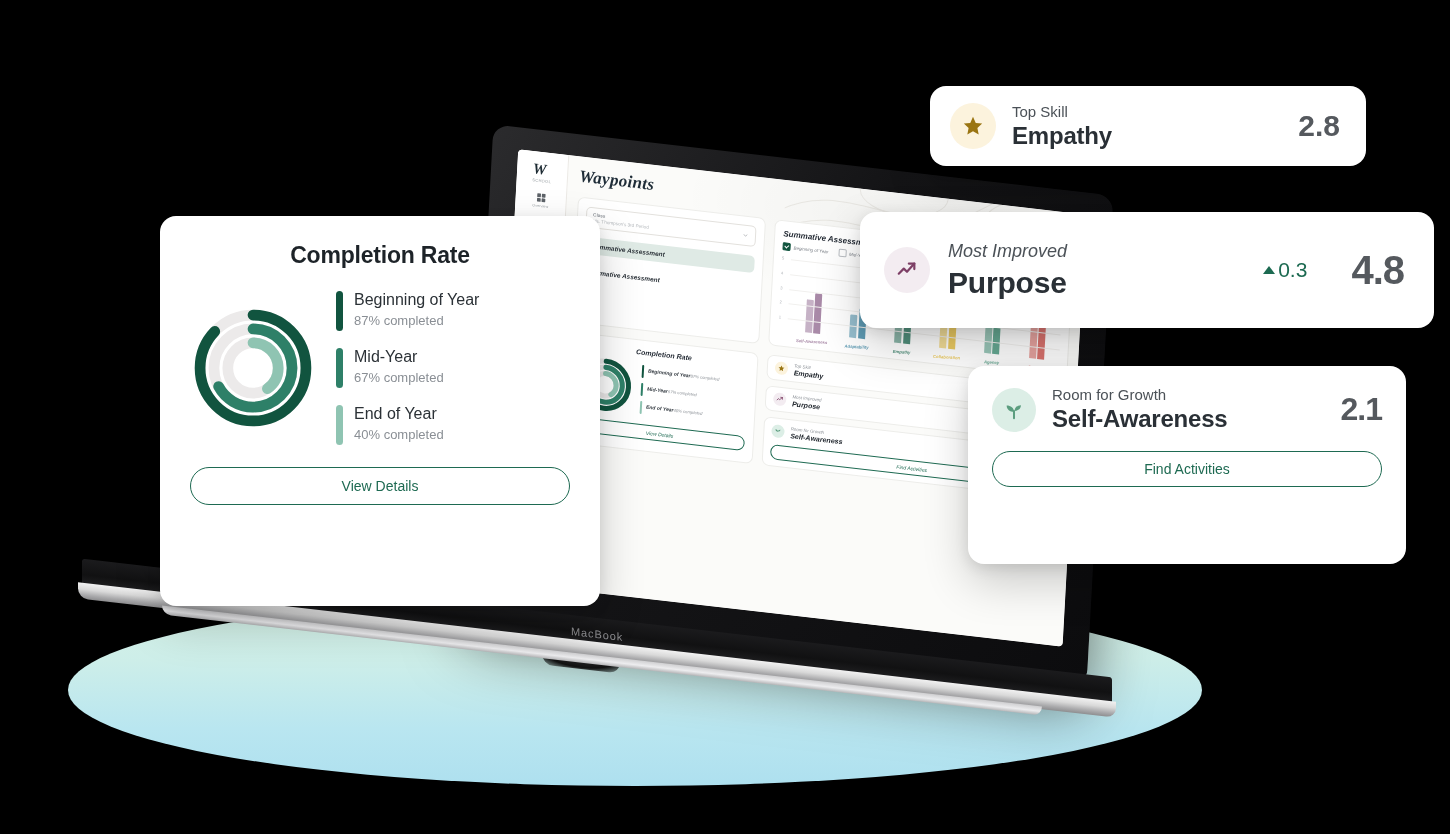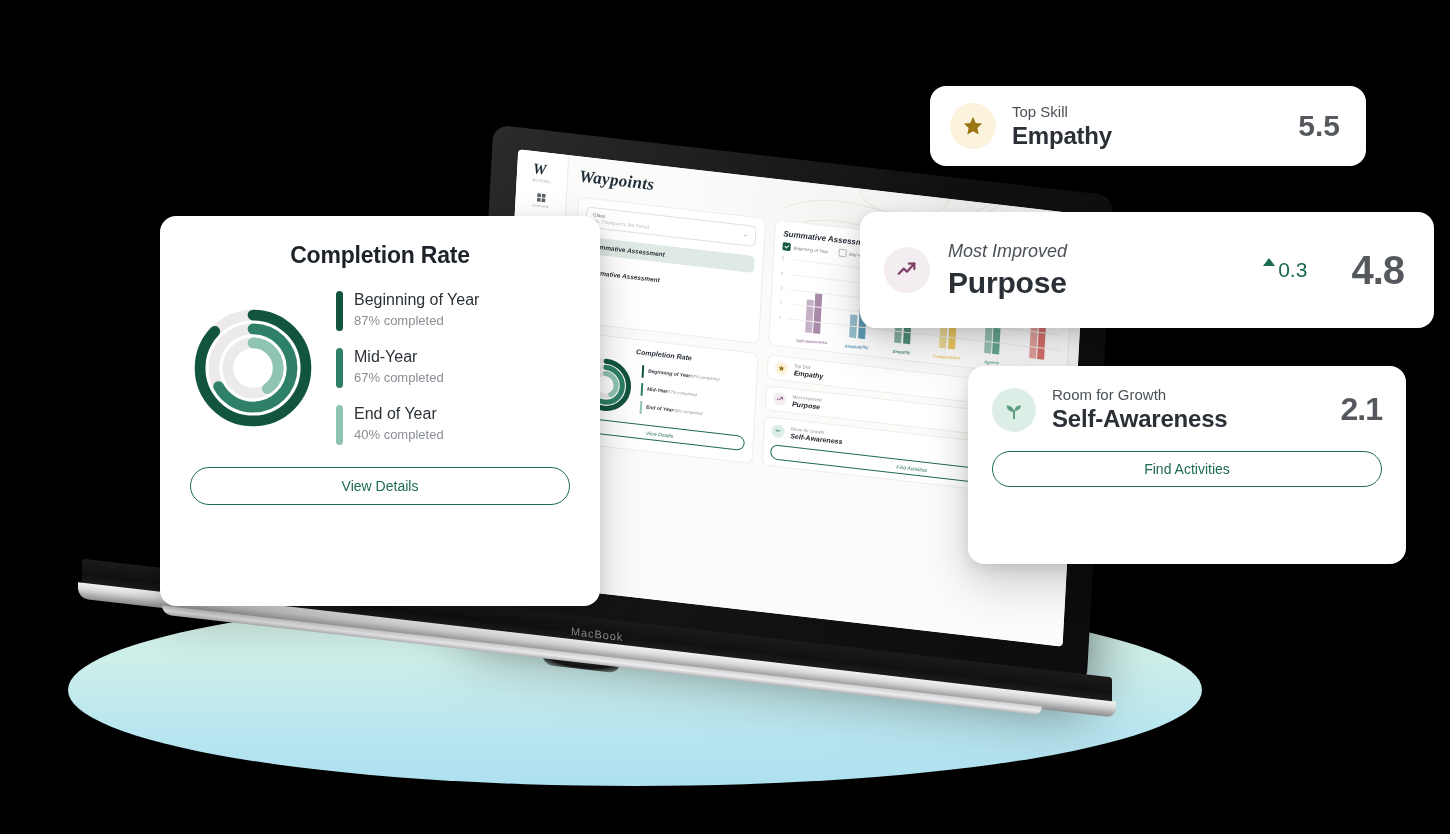--- a/index.html
+++ b/index.html
@@ -176,21 +176,21 @@
          justify-content:center;flex:none;}
   .f-ico svg{width:22px;height:22px;}
   .f-ico.small{width:44px;height:44px;}
   .f-body{flex:1;min-width:0;}
   .f-key{font-size:15px;color:#4b5157;}
   .f-key.lg{font-size:18px;}
   .f-val{font-size:24px;font-weight:bold;color:#2a3036;letter-spacing:-.2px;margin-top:2px;}
   .f-val.xl{font-size:30px;margin-top:4px;}
   .f-num{font-size:30px;font-weight:bold;color:#55595e;}
   .f-num.xl{font-size:40px;letter-spacing:-1px;}
-  .delta{display:flex;align-items:flex-start;gap:3px;font-size:21px;color:#1c6a51;margin-right:26px;}
+  .delta{display:flex;align-items:center;gap:3px;font-size:21px;color:#1c6a51;margin-right:26px;}
   .tri-up{width:0;height:0;border-left:6px solid transparent;border-right:6px solid transparent;
           border-bottom:8px solid #1c6a51;}
 
   .g-head{display:flex;align-items:center;gap:16px;}
   .g-num{font-size:32px;font-weight:bold;color:#55595e;letter-spacing:-1px;}
   .g-btn{
     margin-top:18px;border:1px solid #1e6a52;border-radius:26px;text-align:center;
     padding:9px;font-size:14px;color:#1e6a52;
   }
 
@@ -485,21 +485,21 @@
   <div class="float fc-top">
     <span class="f-ico" style="background:#fcf3dd">
       <svg viewBox="0 0 24 24" fill="#9a7512">
           <path d="M12 2l3 6.6 7 .8-5.2 4.8 1.4 7L12 17.8 5.8 21.2l1.4-7L2 9.4l7-.8z"></path>
         </svg>
     </span>
     <span class="f-body">
       <span class="f-key" style="display:block">Top Skill</span>
       <span class="f-val" style="display:block">Empathy</span>
     </span>
-    <span class="f-num">5.5</span>
+    <span class="f-num">2.8</span>
   </div>
 
   <div class="float fc-mid">
     <span class="f-ico" style="background:#f3ecf1">
       <svg viewBox="0 0 24 24" fill="none" stroke="#7d3f66" stroke-width="2.4" stroke-linecap="round" stroke-linejoin="round">
           <path d="M3 16l5.5-5.5L12 14l8-9"></path>
           <path d="M14 5h6v6"></path>
         </svg>
     </span>
     <span class="f-body">

